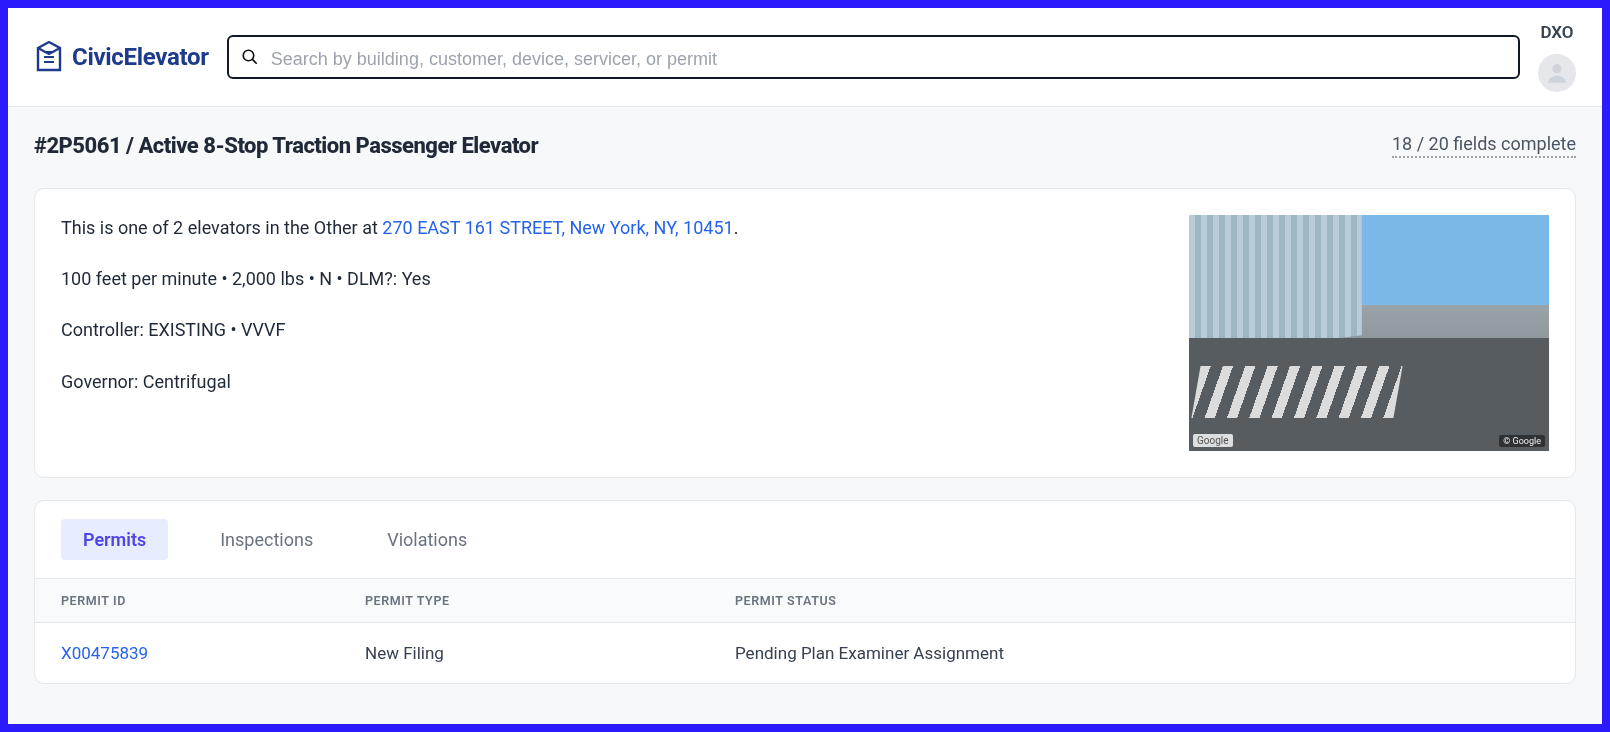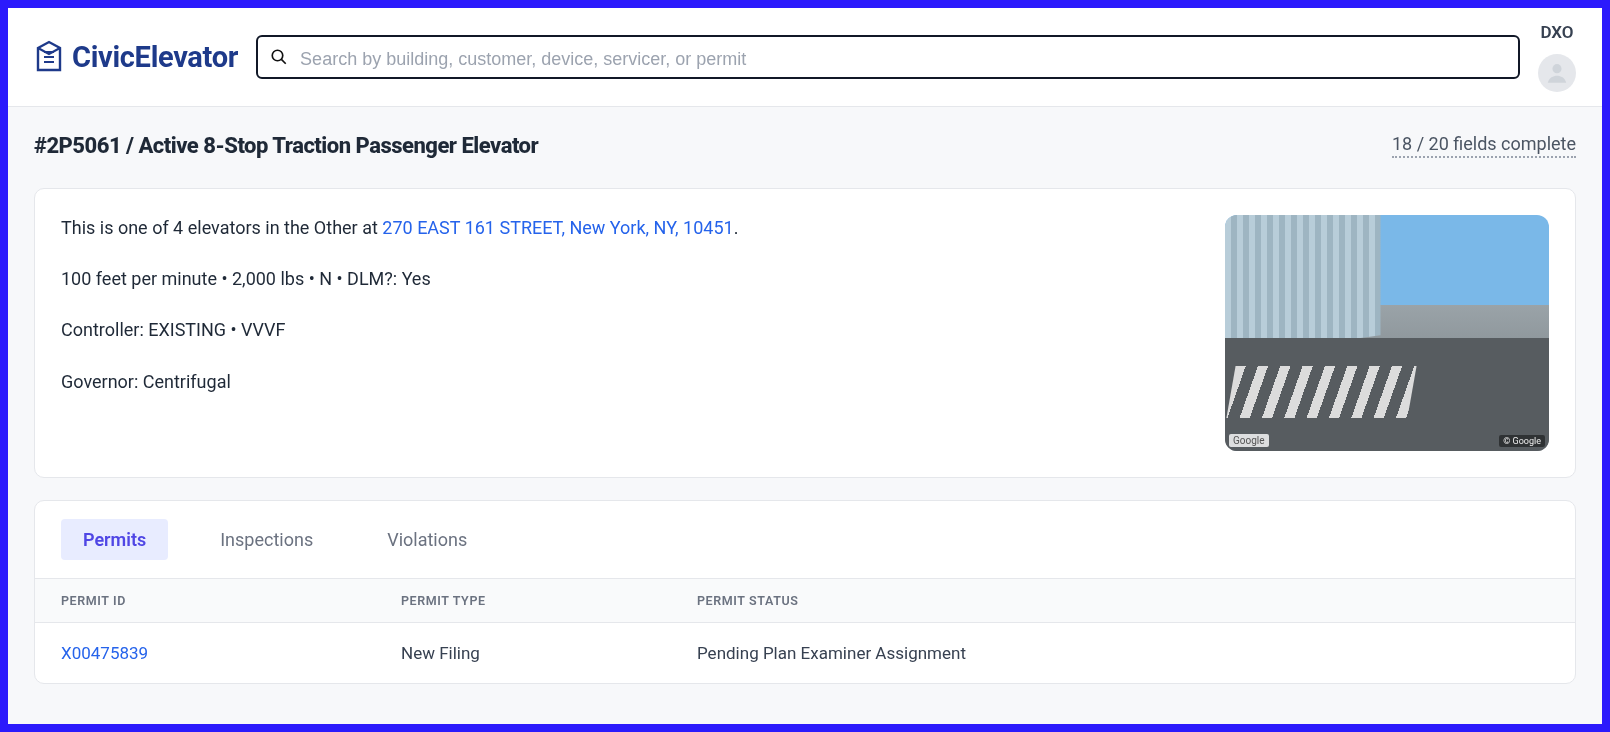--- a/index.html
+++ b/index.html
@@ -21,21 +21,21 @@
     gap: 18px;
     border-bottom: 1px solid #e5e7eb;
   }
   .logo-wrap {
     display: flex;
     align-items: center;
     gap: 8px;
     flex-shrink: 0;
   }
   .logo-text {
-    font-size: 29px;
+    font-size: 24px;
     font-weight: 700;
     color: #1e3a8a;
     letter-spacing: -0.3px;
   }
   .search-container {
     flex: 1;
     position: relative;
   }
   .search-icon-wrap {
     position: absolute;
@@ -112,24 +112,24 @@
   .summary-text {
     flex: 1;
     font-size: 18px;
     line-height: 1.4;
     color: #1f2937;
   }
   .summary-text p { margin-bottom: 26px; }
   .summary-text p:last-child { margin-bottom: 0; }
   .addr-link { color: #2563eb; text-decoration: none; }
   .streetview {
-    width: 324px;
+    width: 360px;
     height: 236px;
     background: linear-gradient(to bottom, #7ab8e8 0%, #7ab8e8 38%, #9aa3a8 38%, #6f767b 100%);
-    border-radius: 12px;
+    border-radius: 0;
     position: relative;
     overflow: hidden;
     flex-shrink: 0;
   }
   .sv-building {
     position: absolute;
     left: 0; top: 0;
     width: 48%; height: 60%;
     background: repeating-linear-gradient(90deg, #b8cdd9 0 6px, #9eb5c2 6px 12px);
     clip-path: polygon(0 0, 100% 0, 100% 85%, 0 100%);
@@ -189,22 +189,22 @@
     display: flex;
     padding: 14px 26px;
     background: #f9fafb;
     border-top: 1px solid #e5e7eb;
     border-bottom: 1px solid #e5e7eb;
     color: #6b7280;
     font-size: 12.5px;
     font-weight: 600;
     letter-spacing: 0.6px;
   }
-  .col-id   { width: 340px; }
-  .col-type { width: 296px; }
+  .col-id   { width: 304px; }
+  .col-type { width: 370px; }
   .col-status { flex: 1; }
   .table-row {
     display: flex;
     padding: 20px 26px;
     font-size: 17px;
     color: #374151;
     align-items: center;
   }
   .permit-link { color: #2563eb; text-decoration: none; }
 </style>
@@ -243,21 +243,21 @@
 </div>
 
 <div class="page-head">
   <h1 class="page-title">#2P5061 / Active 8-Stop Traction Passenger Elevator</h1>
   <span class="fields-complete">18 / 20 fields complete</span>
 </div>
 
 <div class="card summary-card">
   <div class="summary-text">
     <p>
-      <span>This is one of 4 elevators in the Other at </span><a href="#" class="addr-link">270 EAST 161 STREET, New York, NY, 10451</a><span>.</span>
+      <span>This is one of 2 elevators in the Other at </span><a href="#" class="addr-link">270 EAST 161 STREET, New York, NY, 10451</a><span>.</span>
     </p>
     <p>100 feet per minute • 2,000 lbs • N • DLM?: Yes</p>
     <p>Controller: EXISTING • VVVF</p>
     <p>Governor: Centrifugal</p>
   </div>
   <div class="streetview">
     <div class="sv-building"></div>
     <div class="sv-road"></div>
     <div class="sv-cross"></div>
     <span class="sv-tag">Google</span>

